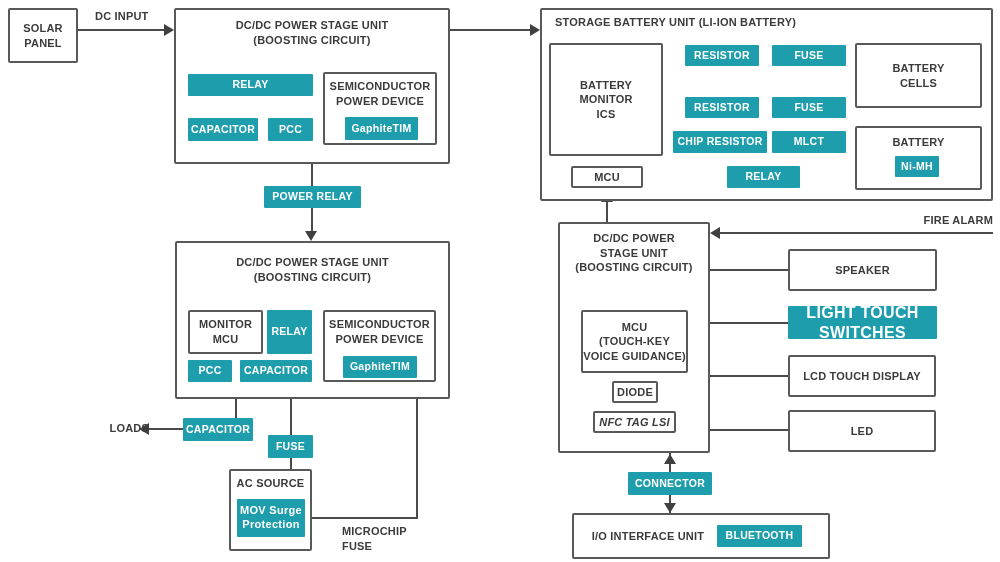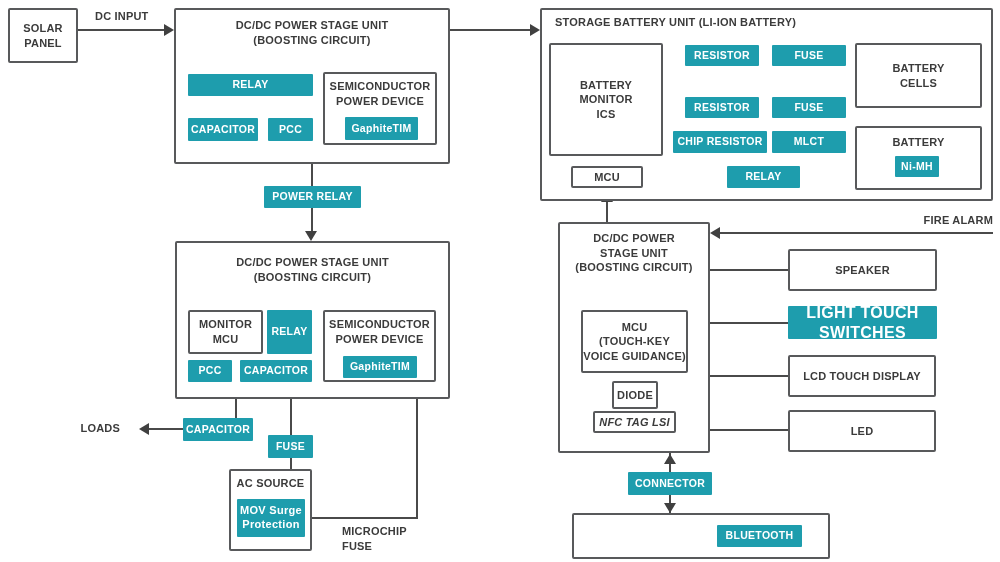--- a/index.html
+++ b/index.html
@@ -110,21 +110,21 @@
   <div class="box center boxtext" style="left:188px;top:310px;width:75px;height:44px;">MONITOR
 MCU</div>
   <div class="badge" style="left:267px;top:310px;width:45px;height:44px;">RELAY</div>
   <div class="box" style="left:323px;top:310px;width:113px;height:72px;"></div>
   <div class="lbl" style="left:323px;top:317px;width:113px;text-align:center;">SEMICONDUCTOR
 POWER DEVICE</div>
   <div class="badge" style="left:343px;top:356px;width:74px;height:22px;">GaphiteTIM</div>
   <div class="badge" style="left:188px;top:360px;width:44px;height:22px;">PCC</div>
   <div class="badge" style="left:240px;top:360px;width:72px;height:22px;">CAPACITOR</div>
 
-  <div class="lbl ta-r" style="left:72px;top:421px;width:48px;">LOADS</div>
+  <div class="lbl ta-r" style="left:101px;top:421px;width:48px;">LOADS</div>
   <div class="badge" style="left:183px;top:418px;width:70px;height:23px;">CAPACITOR</div>
   <div class="badge" style="left:268px;top:435px;width:45px;height:23px;">FUSE</div>
 
   <div class="box" style="left:229px;top:469px;width:83px;height:82px;"></div>
   <div class="lbl" style="left:229px;top:476px;width:83px;text-align:center;">AC SOURCE</div>
   <div class="badge" style="left:237px;top:499px;width:68px;height:38px;font-size:11px;">MOV Surge
 Protection</div>
   <div class="lbl" style="left:342px;top:524px;width:72px;">MICROCHIP
 FUSE</div>
 
@@ -149,25 +149,26 @@
 
   <div class="lbl ta-r" style="left:913px;top:213px;width:80px;">FIRE ALARM</div>
 
   <div class="box" style="left:558px;top:222px;width:152px;height:231px;background:#fff;"></div>
   <div class="lbl" style="left:558px;top:231px;width:152px;text-align:center;">DC/DC POWER
 STAGE UNIT
 (BOOSTING CIRCUIT)</div>
   <div class="box center boxtext" style="left:581px;top:310px;width:107px;height:63px;">MCU
 (TOUCH-KEY
 VOICE GUIDANCE)</div>
-  <div class="box center boxtext" style="left:612px;top:381px;width:46px;height:28px;">DIODE</div>
+  <div class="box center boxtext" style="left:612px;top:381px;width:46px;height:22px;">DIODE</div>
   <div class="box center boxtext" style="left:593px;top:411px;width:83px;height:22px;font-style:italic;">NFC TAG LSI</div>
 
   <div class="box center boxtext" style="left:788px;top:249px;width:149px;height:42px;">SPEAKER</div>
   <div class="badge" style="left:788px;top:306px;width:149px;height:33px;font-size:16px;">LIGHT TOUCH SWITCHES</div>
   <div class="box center boxtext" style="left:788px;top:355px;width:148px;height:42px;">LCD TOUCH DISPLAY</div>
   <div class="box center boxtext" style="left:788px;top:410px;width:148px;height:42px;">LED</div>
 
   <div class="badge" style="left:628px;top:472px;width:84px;height:23px;">CONNECTOR</div>
   <div class="box" style="left:572px;top:513px;width:258px;height:46px;"></div>
+  <div class="lbl center" style="left:584px;top:513px;width:128px;height:46px;">I/O INTERFACE UNIT</div>
   <div class="badge" style="left:717px;top:525px;width:85px;height:22px;">BLUETOOTH</div>
 
 </div>
 
 </body></html>

